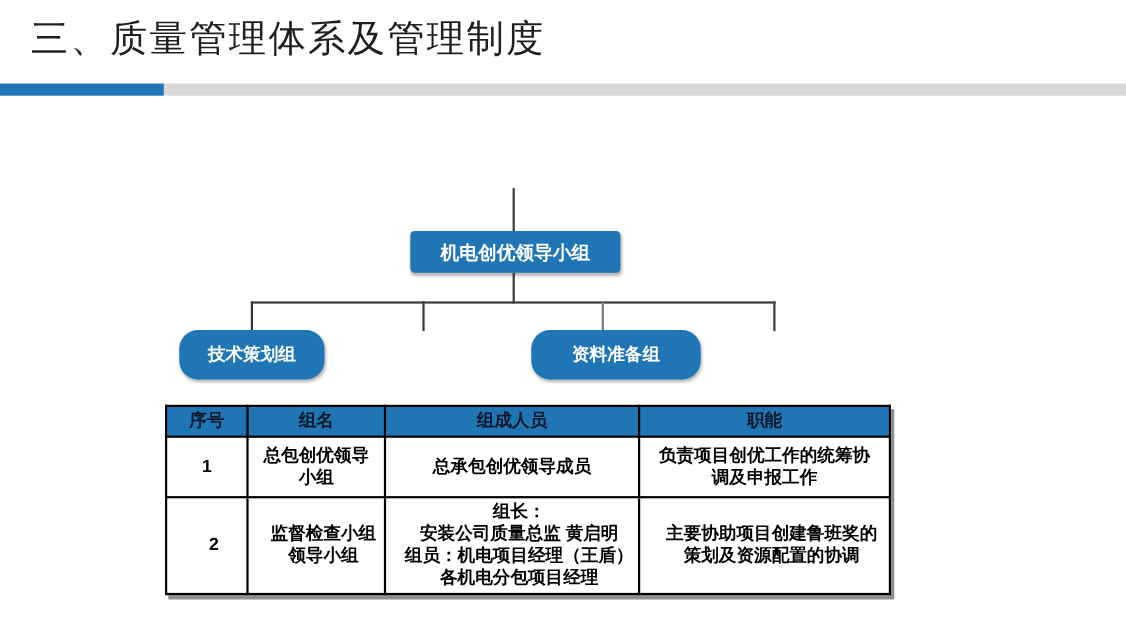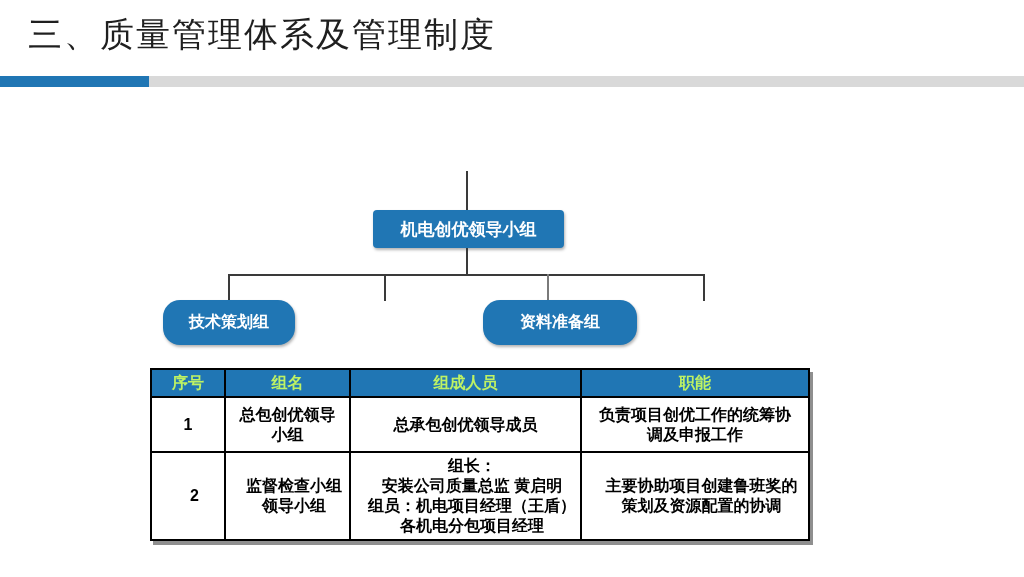--- a/index.html
+++ b/index.html
@@ -51,21 +51,21 @@
   .org-table{
     position:absolute;left:150px;top:368px;width:658px;
     border-collapse:collapse;table-layout:fixed;
     box-shadow:3px 4px 0 #8f8f8f;
   }
   .org-table th,.org-table td{
     border:2px solid #000000;text-align:center;vertical-align:middle;
     padding:1px 4px;white-space:pre-line;line-height:1.25;
   }
   .org-table th{
-    background:#2076b4;color:#bef264;font-size:16px;font-weight:bold;height:24px;margin-left:12px;
+    background:#2076b4;color:#0f172a;font-size:16px;font-weight:bold;height:24px;margin-left:12px;
   }
   .org-table td{color:#000000;font-size:16px;font-weight:bold;}
   .row-1 td{height:51px;}
   .row-2 td{height:84px;padding-left:17px;}
   .col-no{width:74px;}
   .col-name{width:125px;}
   .col-members{width:231px;}
   .col-duty{width:228px;}
 </style>
 </head>

